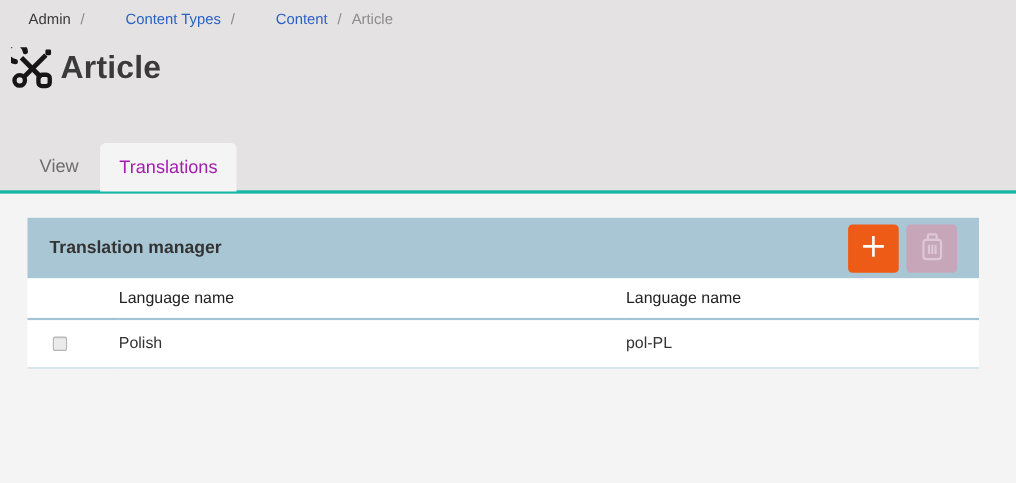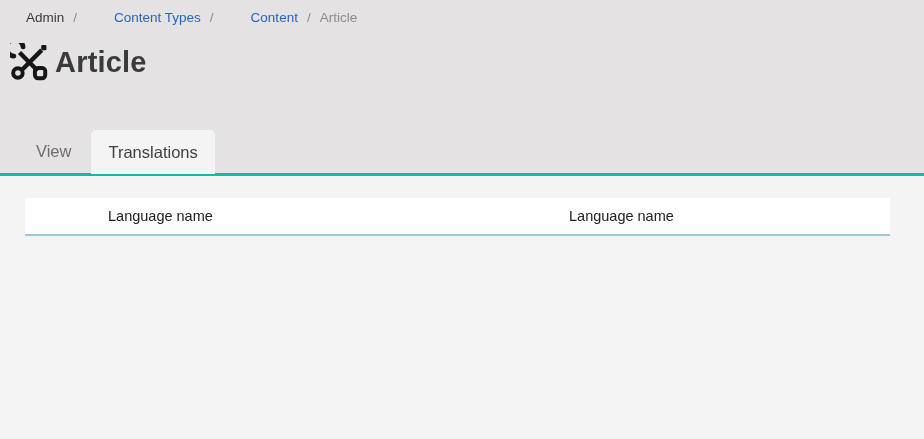--- a/index.html
+++ b/index.html
@@ -41,21 +41,21 @@
     display:flex; align-items:flex-end;
     padding-left:25px;
   }
   .tab {
     font-size:16.5px; color:#6e6e6e;
     height:44px; line-height:44px;
     padding:0 11px; cursor:pointer;
   }
   .tab.active {
     background:#f5f4f4;
-    color:#404040;
+    color:#a21caf;
     padding:0 17px;
     margin-left:9px;
     border-radius:5px 5px 0 0;
     position:relative; top:1px;
   }
 
   
   .content { padding:22px 34px 0 25px; }
 
   .panel { width:865px; }
@@ -142,31 +142,61 @@
 
   <div class="tabs">
     <div class="tab">View</div>
     <div class="tab active">Translations</div>
   </div>
 </div>
 
 <div class="content">
   <section class="panel">
 
+    <header class="panel-header">
+      <h2>Translation manager</h2>
+
+      <button class="btn btn-add">
+        <span>
+          <svg width="26" height="26" viewBox="0 0 26 26">
+            <path d="M13 3.5 V22.5 M3.5 13 H22.5" stroke="#ffffff" stroke-width="2.4" fill="none"></path>
+          </svg>
+        </span>
+      </button>
+
+      <button class="btn btn-del" disabled="">
+        <span>
+          <svg width="25" height="27" viewBox="0 0 25 27" fill="none" stroke="#dcc8d6" stroke-width="2">
+            <rect x="8.5" y="2" width="8" height="5" rx="1"></rect>
+            <rect x="4.5" y="7" width="16" height="17.5" rx="2.5"></rect>
+            <line x1="9.5" y1="11.5" x2="9.5" y2="20"></line>
+            <line x1="12.5" y1="11.5" x2="12.5" y2="20"></line>
+            <line x1="15.5" y1="11.5" x2="15.5" y2="20"></line>
+          </svg>
+        </span>
+      </button>
+    </header>
 
     <table>
       <colgroup>
           <col class="c1">
           <col class="c2">
           <col class="c3">
         </colgroup>
       <thead>
         <tr>
           <th class="check-cell"></th>
           <th>Language name</th>
           <th>Language name</th>
         </tr>
       </thead>
       <tbody>
+        <tr>
+          <td class="check-cell">
+              <input type="checkbox" style="">
+            </td>
+          <td>Polish</td>
+          <td>pol-PL</td>
+        </tr>
       </tbody>
     </table>
   </section>
 </div>
 
 </body></html>

